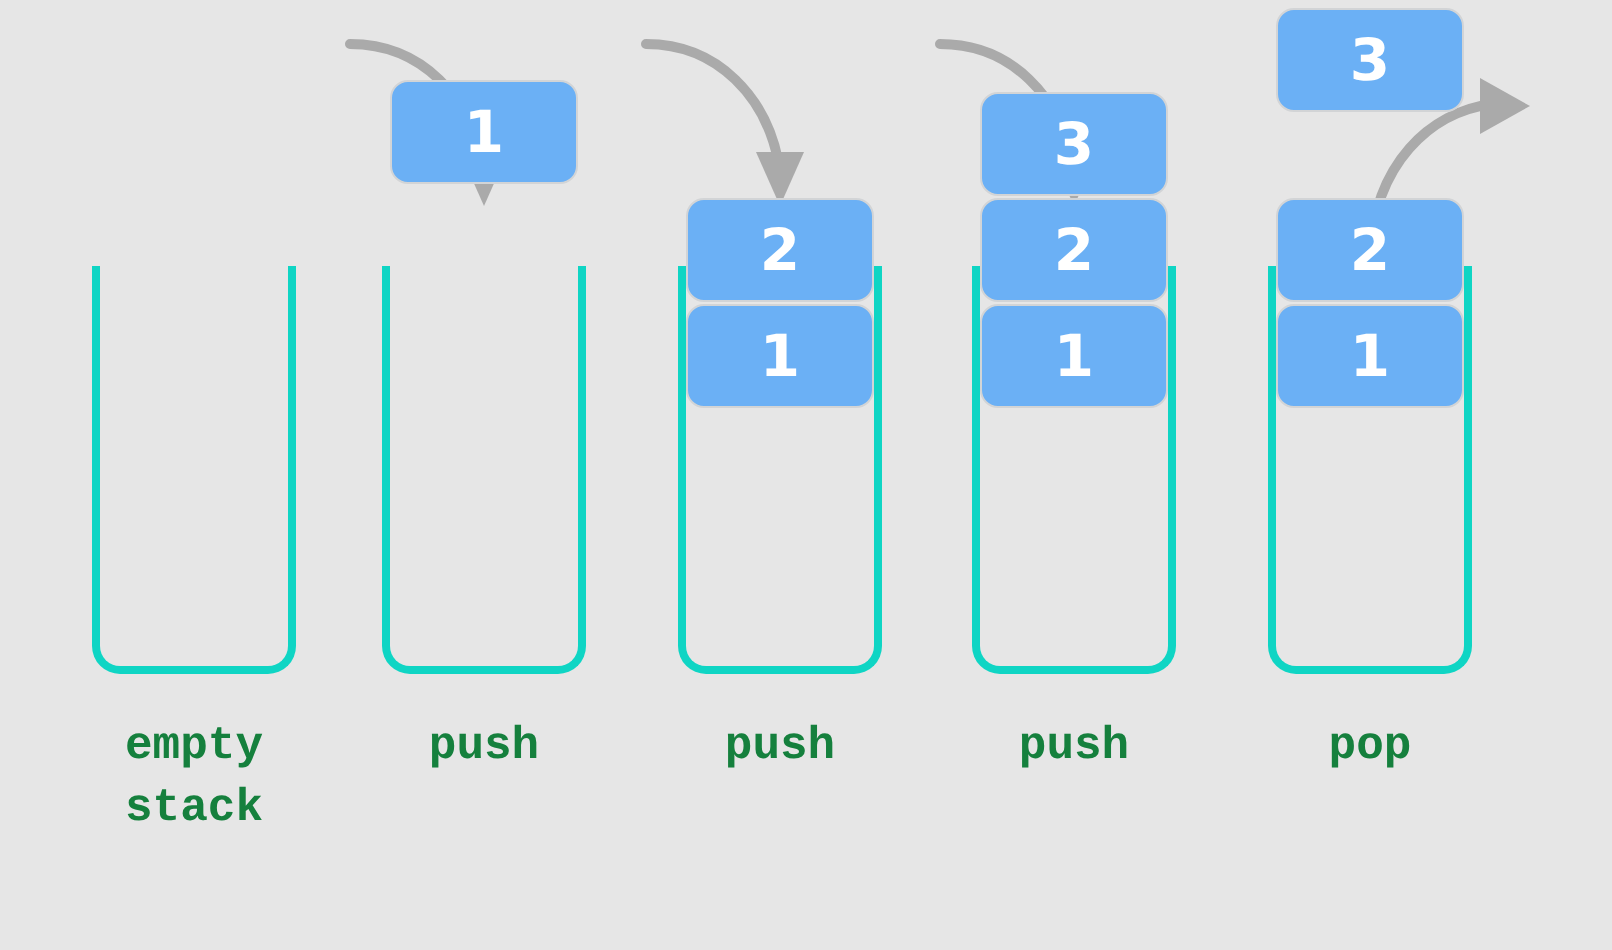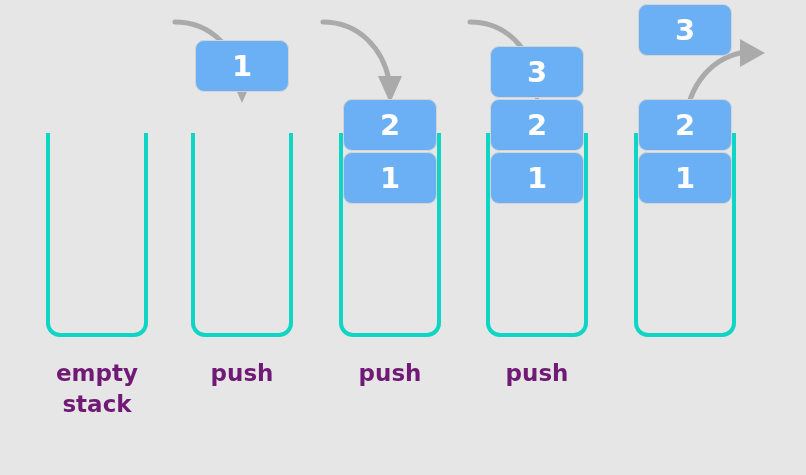--- a/index.html
+++ b/index.html
@@ -61,24 +61,25 @@
     align-items: center;
     justify-content: center;
     line-height: 1;
   }
   .caption {
     position: absolute;
     left: 0;
     top: 358px;
     width: 150px;
     text-align: center;
-    color: #701a75;
+    color: #15803d;
     font-size: 23px;
     font-weight: bold;
     line-height: 1.35;
+    font-family: Liberation Mono, monospace;
   }
   .arrow-svg {
     position: absolute;
     left: 0;
     top: 0;
     width: 150px;
     height: 200px;
     overflow: visible;
     pointer-events: none;
   }
@@ -136,15 +137,16 @@
     <svg class="arrow-svg" viewBox="0 0 150 200">
       <path d="M 75 128 C 77 82 105 56 136 52" fill="none" stroke="#aaaaaa" stroke-width="5" stroke-linecap="round"></path>
       <polygon points="130,39 130,67 155,53" fill="#aaaaaa"></polygon>
     </svg>
     <div class="stack-container"></div>
     <div class="blocks">
       <div class="block" style="top:4px;">3</div>
       <div class="block" style="top:99px;">2</div>
       <div class="block" style="top:152px;">1</div>
     </div>
+    <div class="caption">pop</div>
   </div>
 
 </div>
 
 </body></html>

